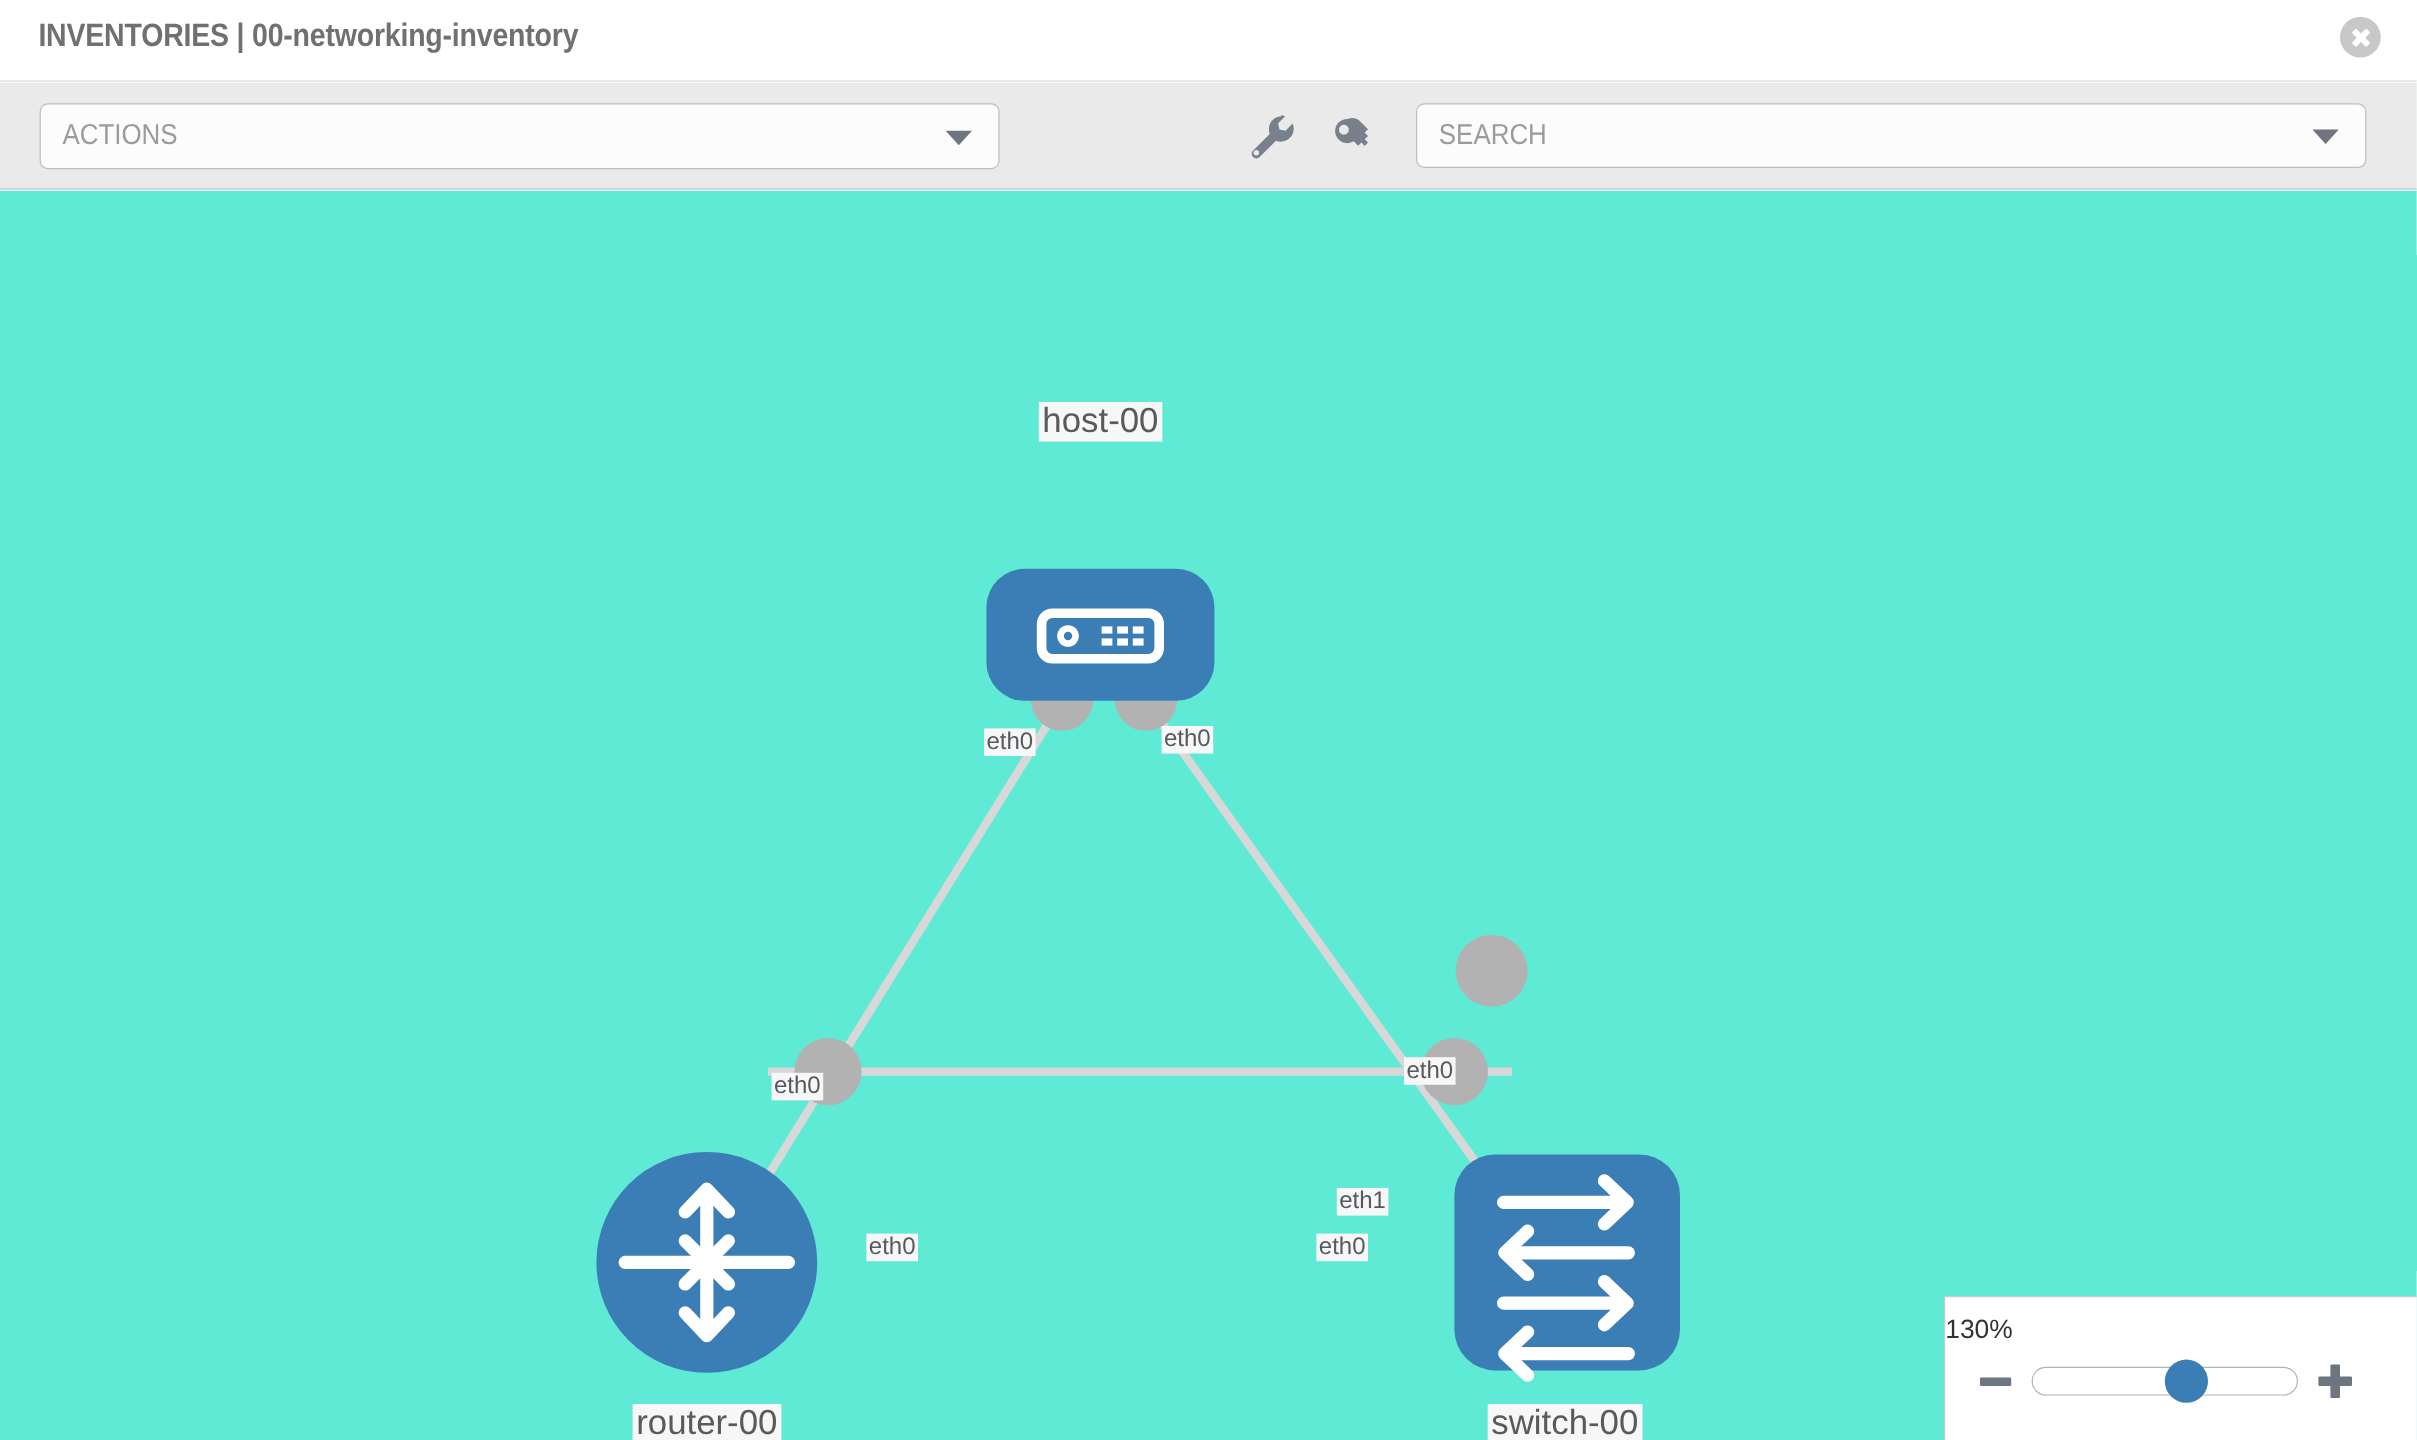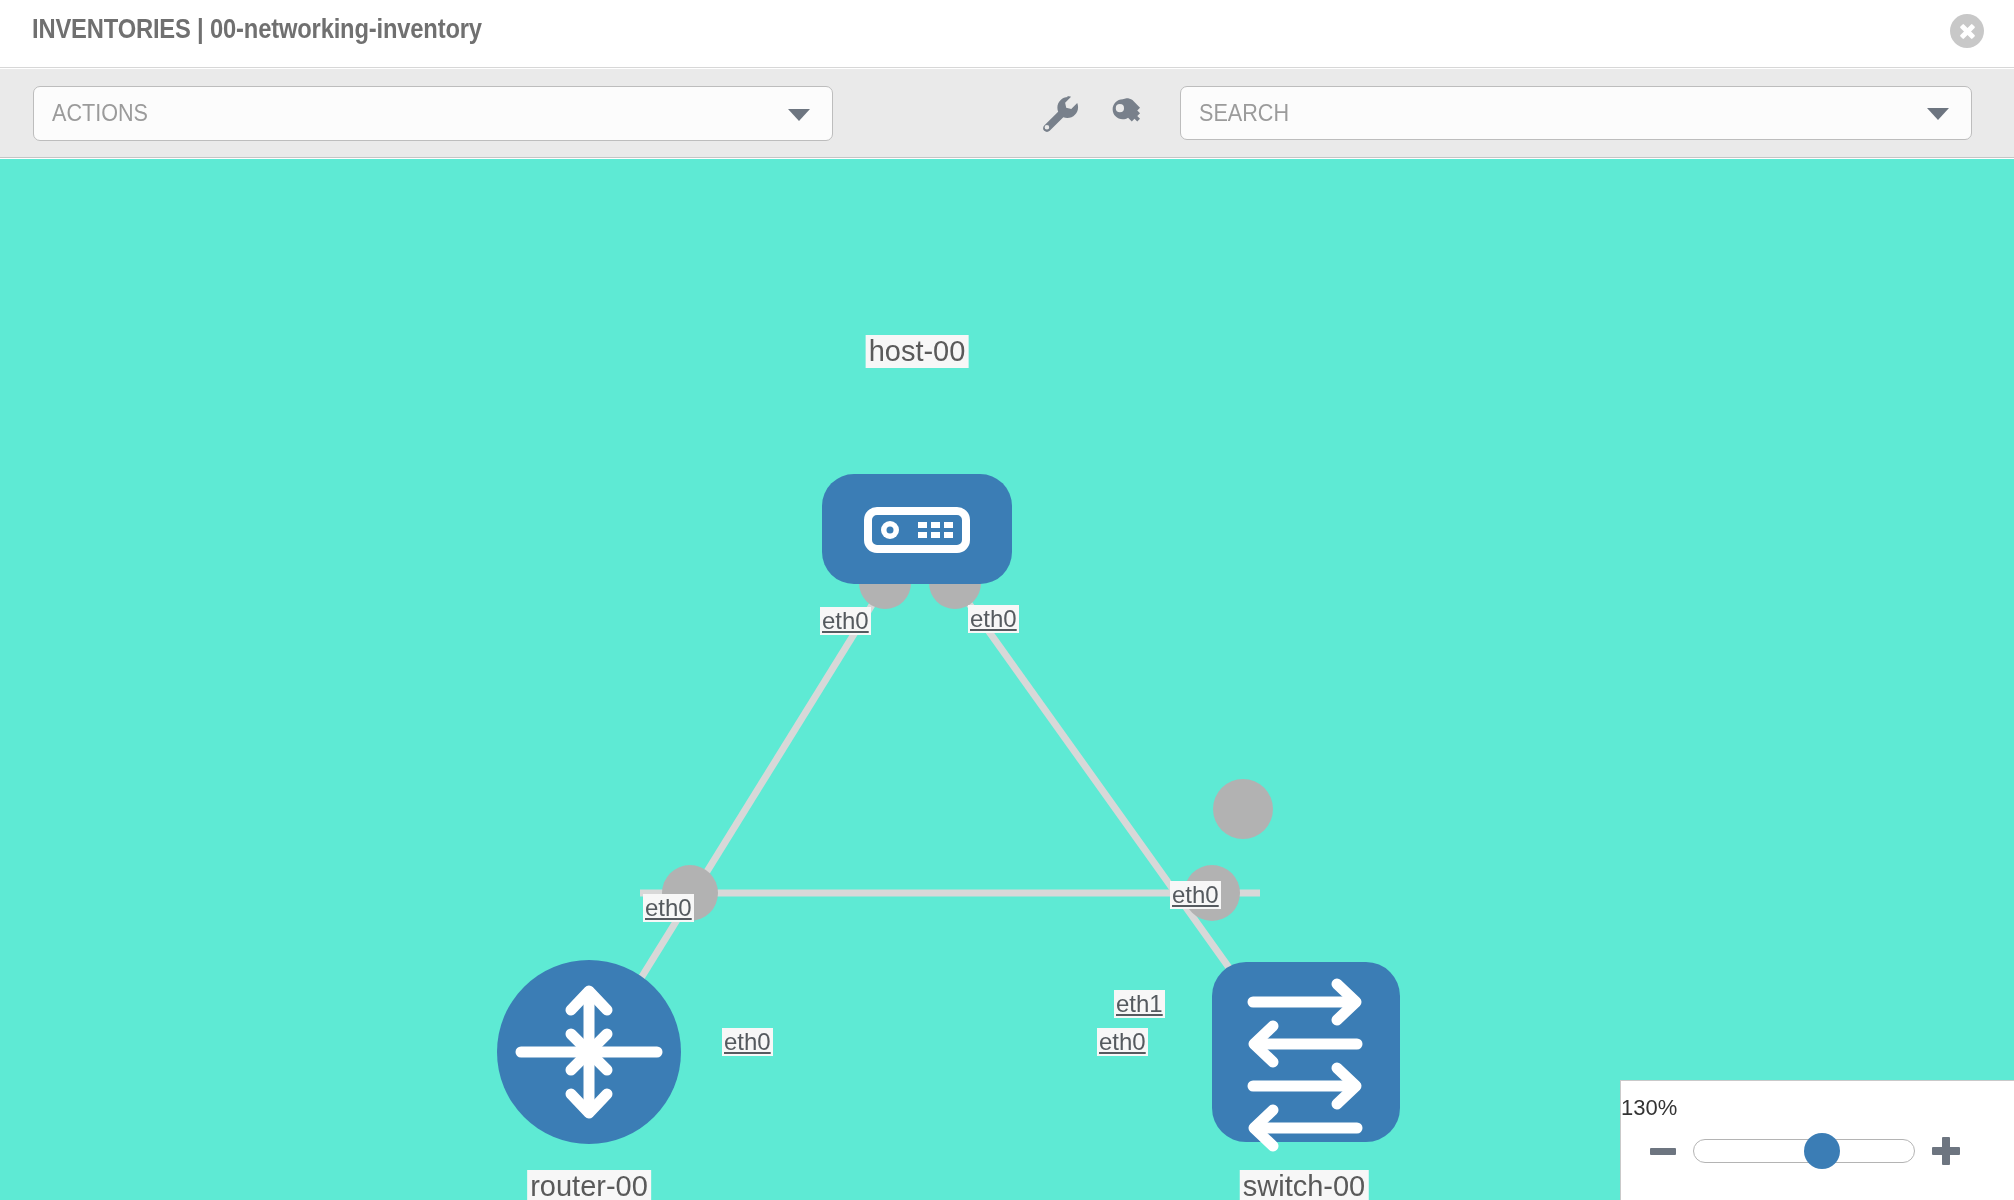--- a/index.html
+++ b/index.html
@@ -103,26 +103,25 @@
     position: absolute;
     font-size: 29px; color: #5a5a5a;
     background: #f7f7f7;
     padding: 0 3px;
     white-space: nowrap;
     transform: translateX(-50%);
     pointer-events: none;
   }
   .iface-label {
     position: absolute;
-    font-size: 24px; color: #555a5f;
+    font-size: 20px; color: #555a5f;
     background: #f7f7f7;
     padding: 0 2px;
     white-space: nowrap;
     pointer-events: none;
-    text-decoration: underline;
   }
 
   
   .zoom-panel {
     position: absolute; left: 1620px; top: 1080px;
     width: 420px; height: 130px;
     background: #ffffff;
     border: 1px solid #c9c9c9;
   }
   .zoom-value {

